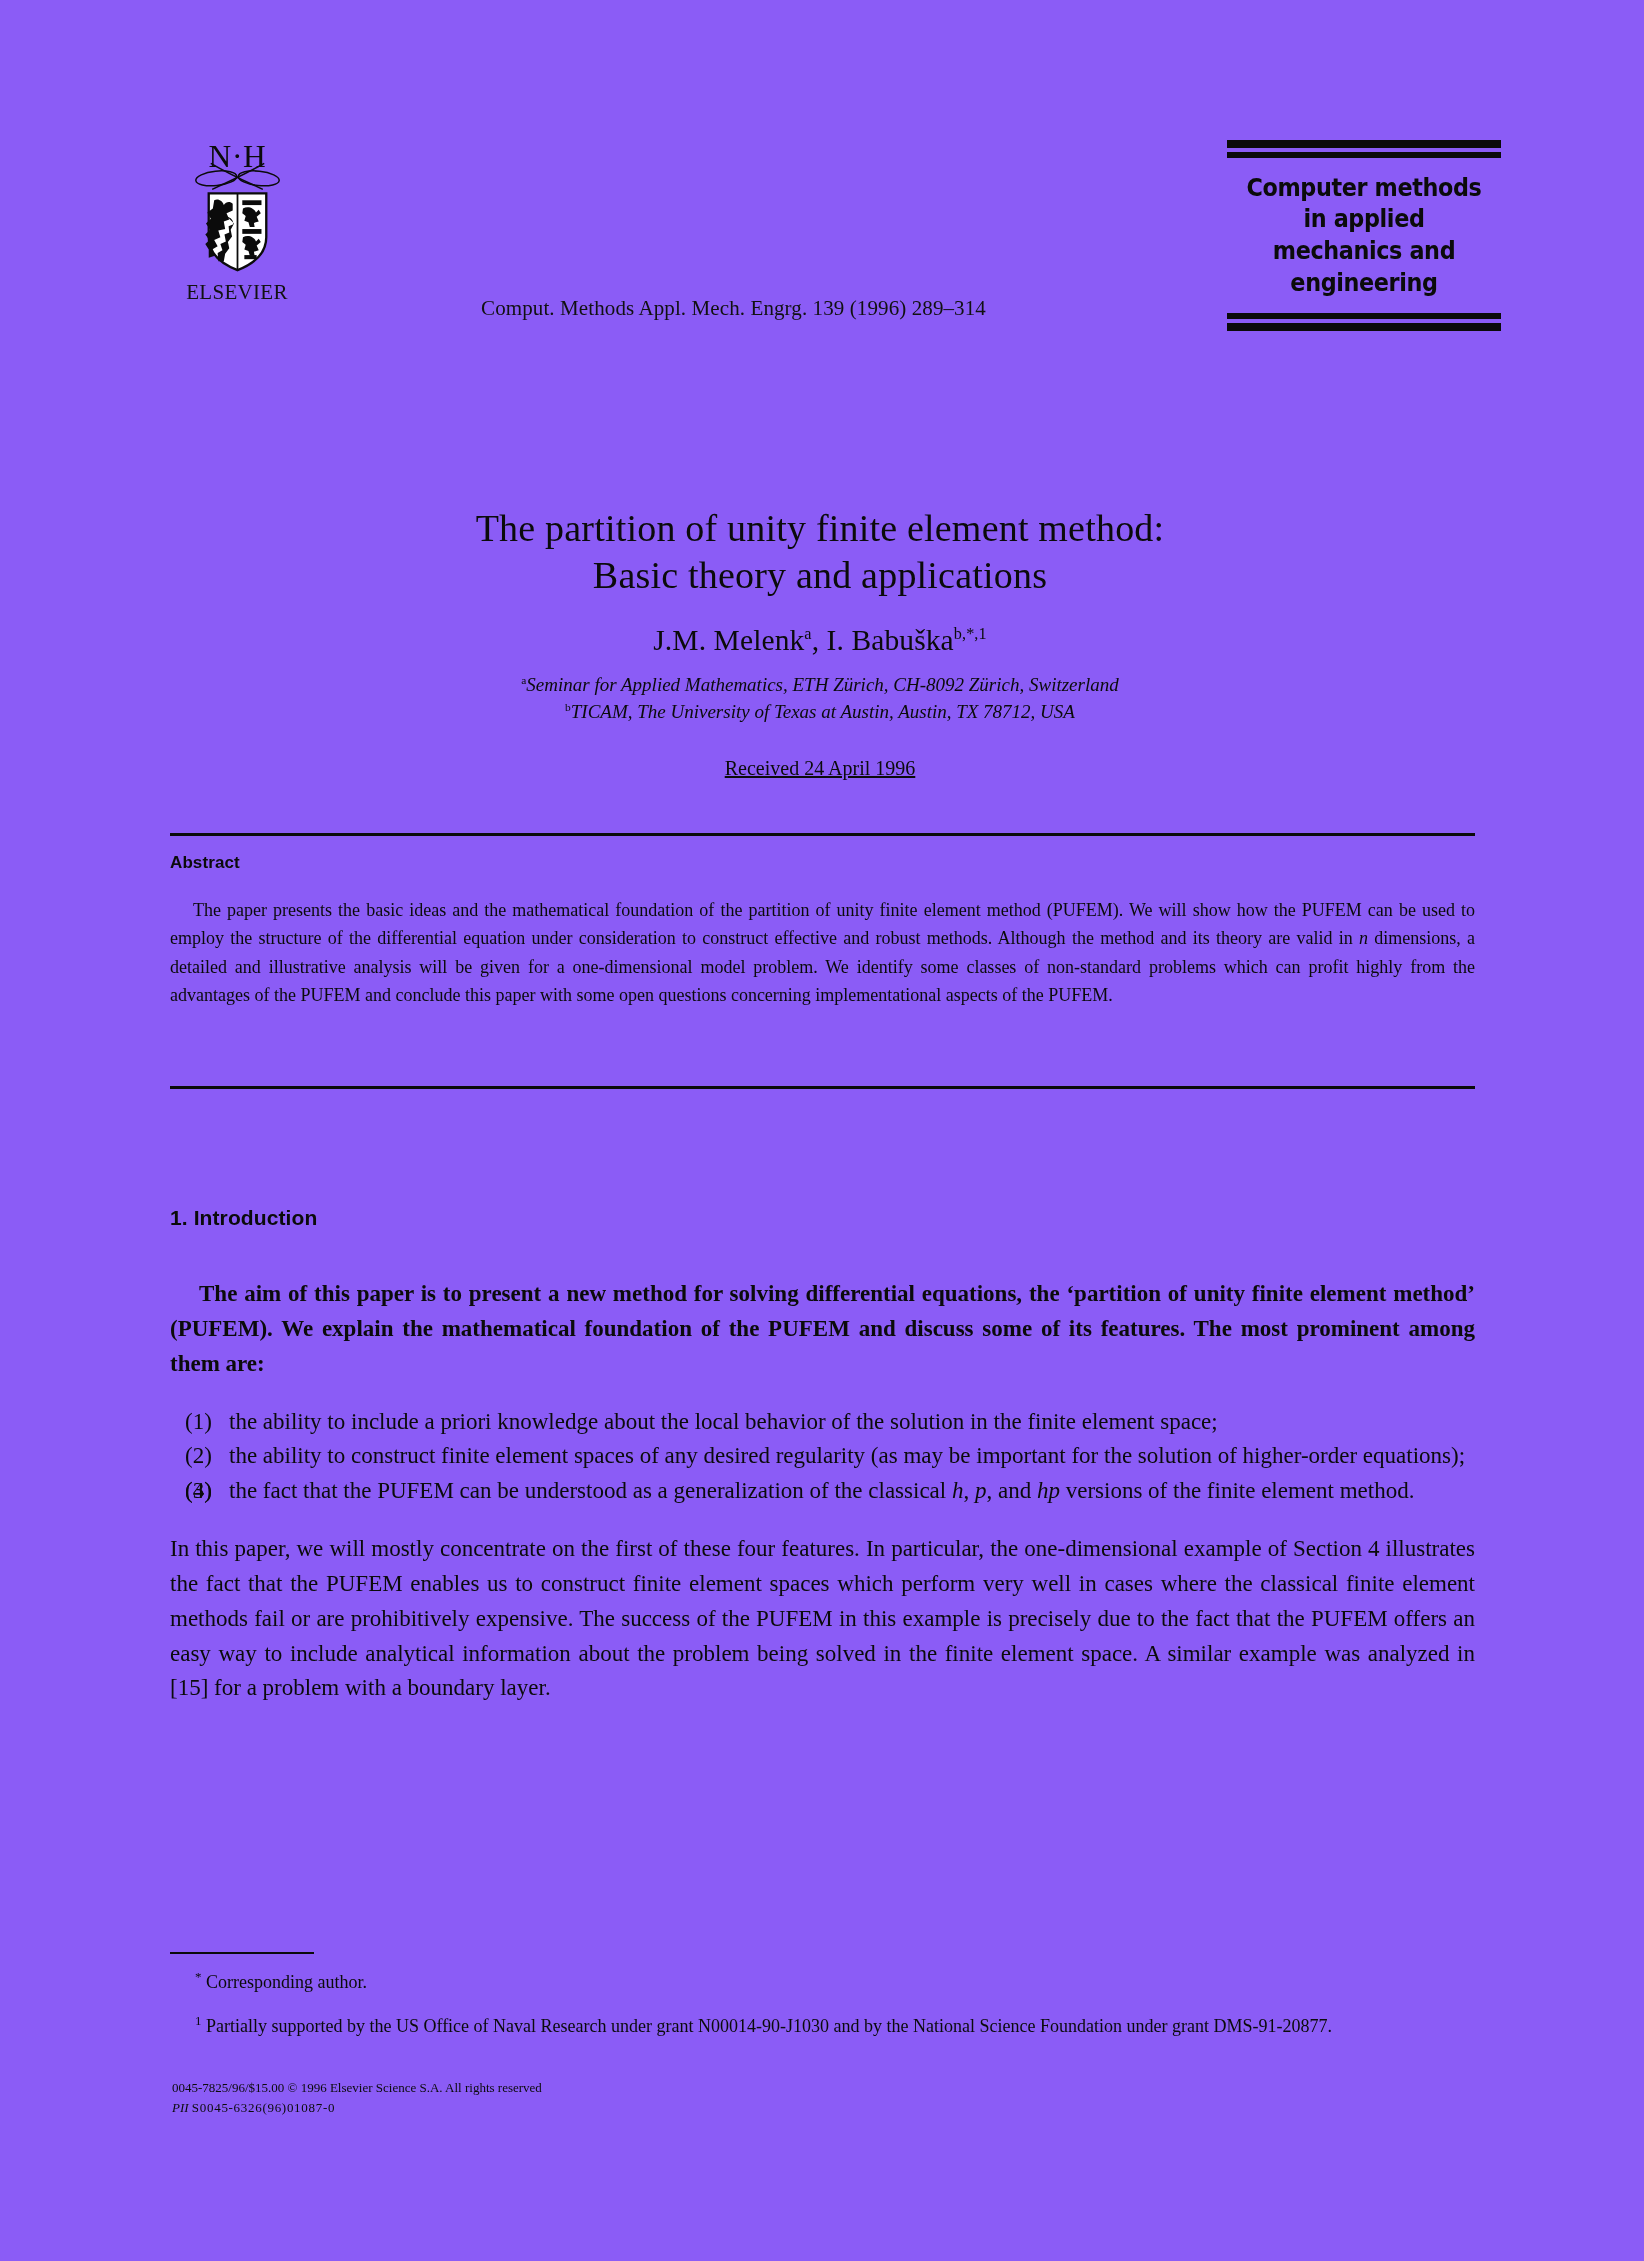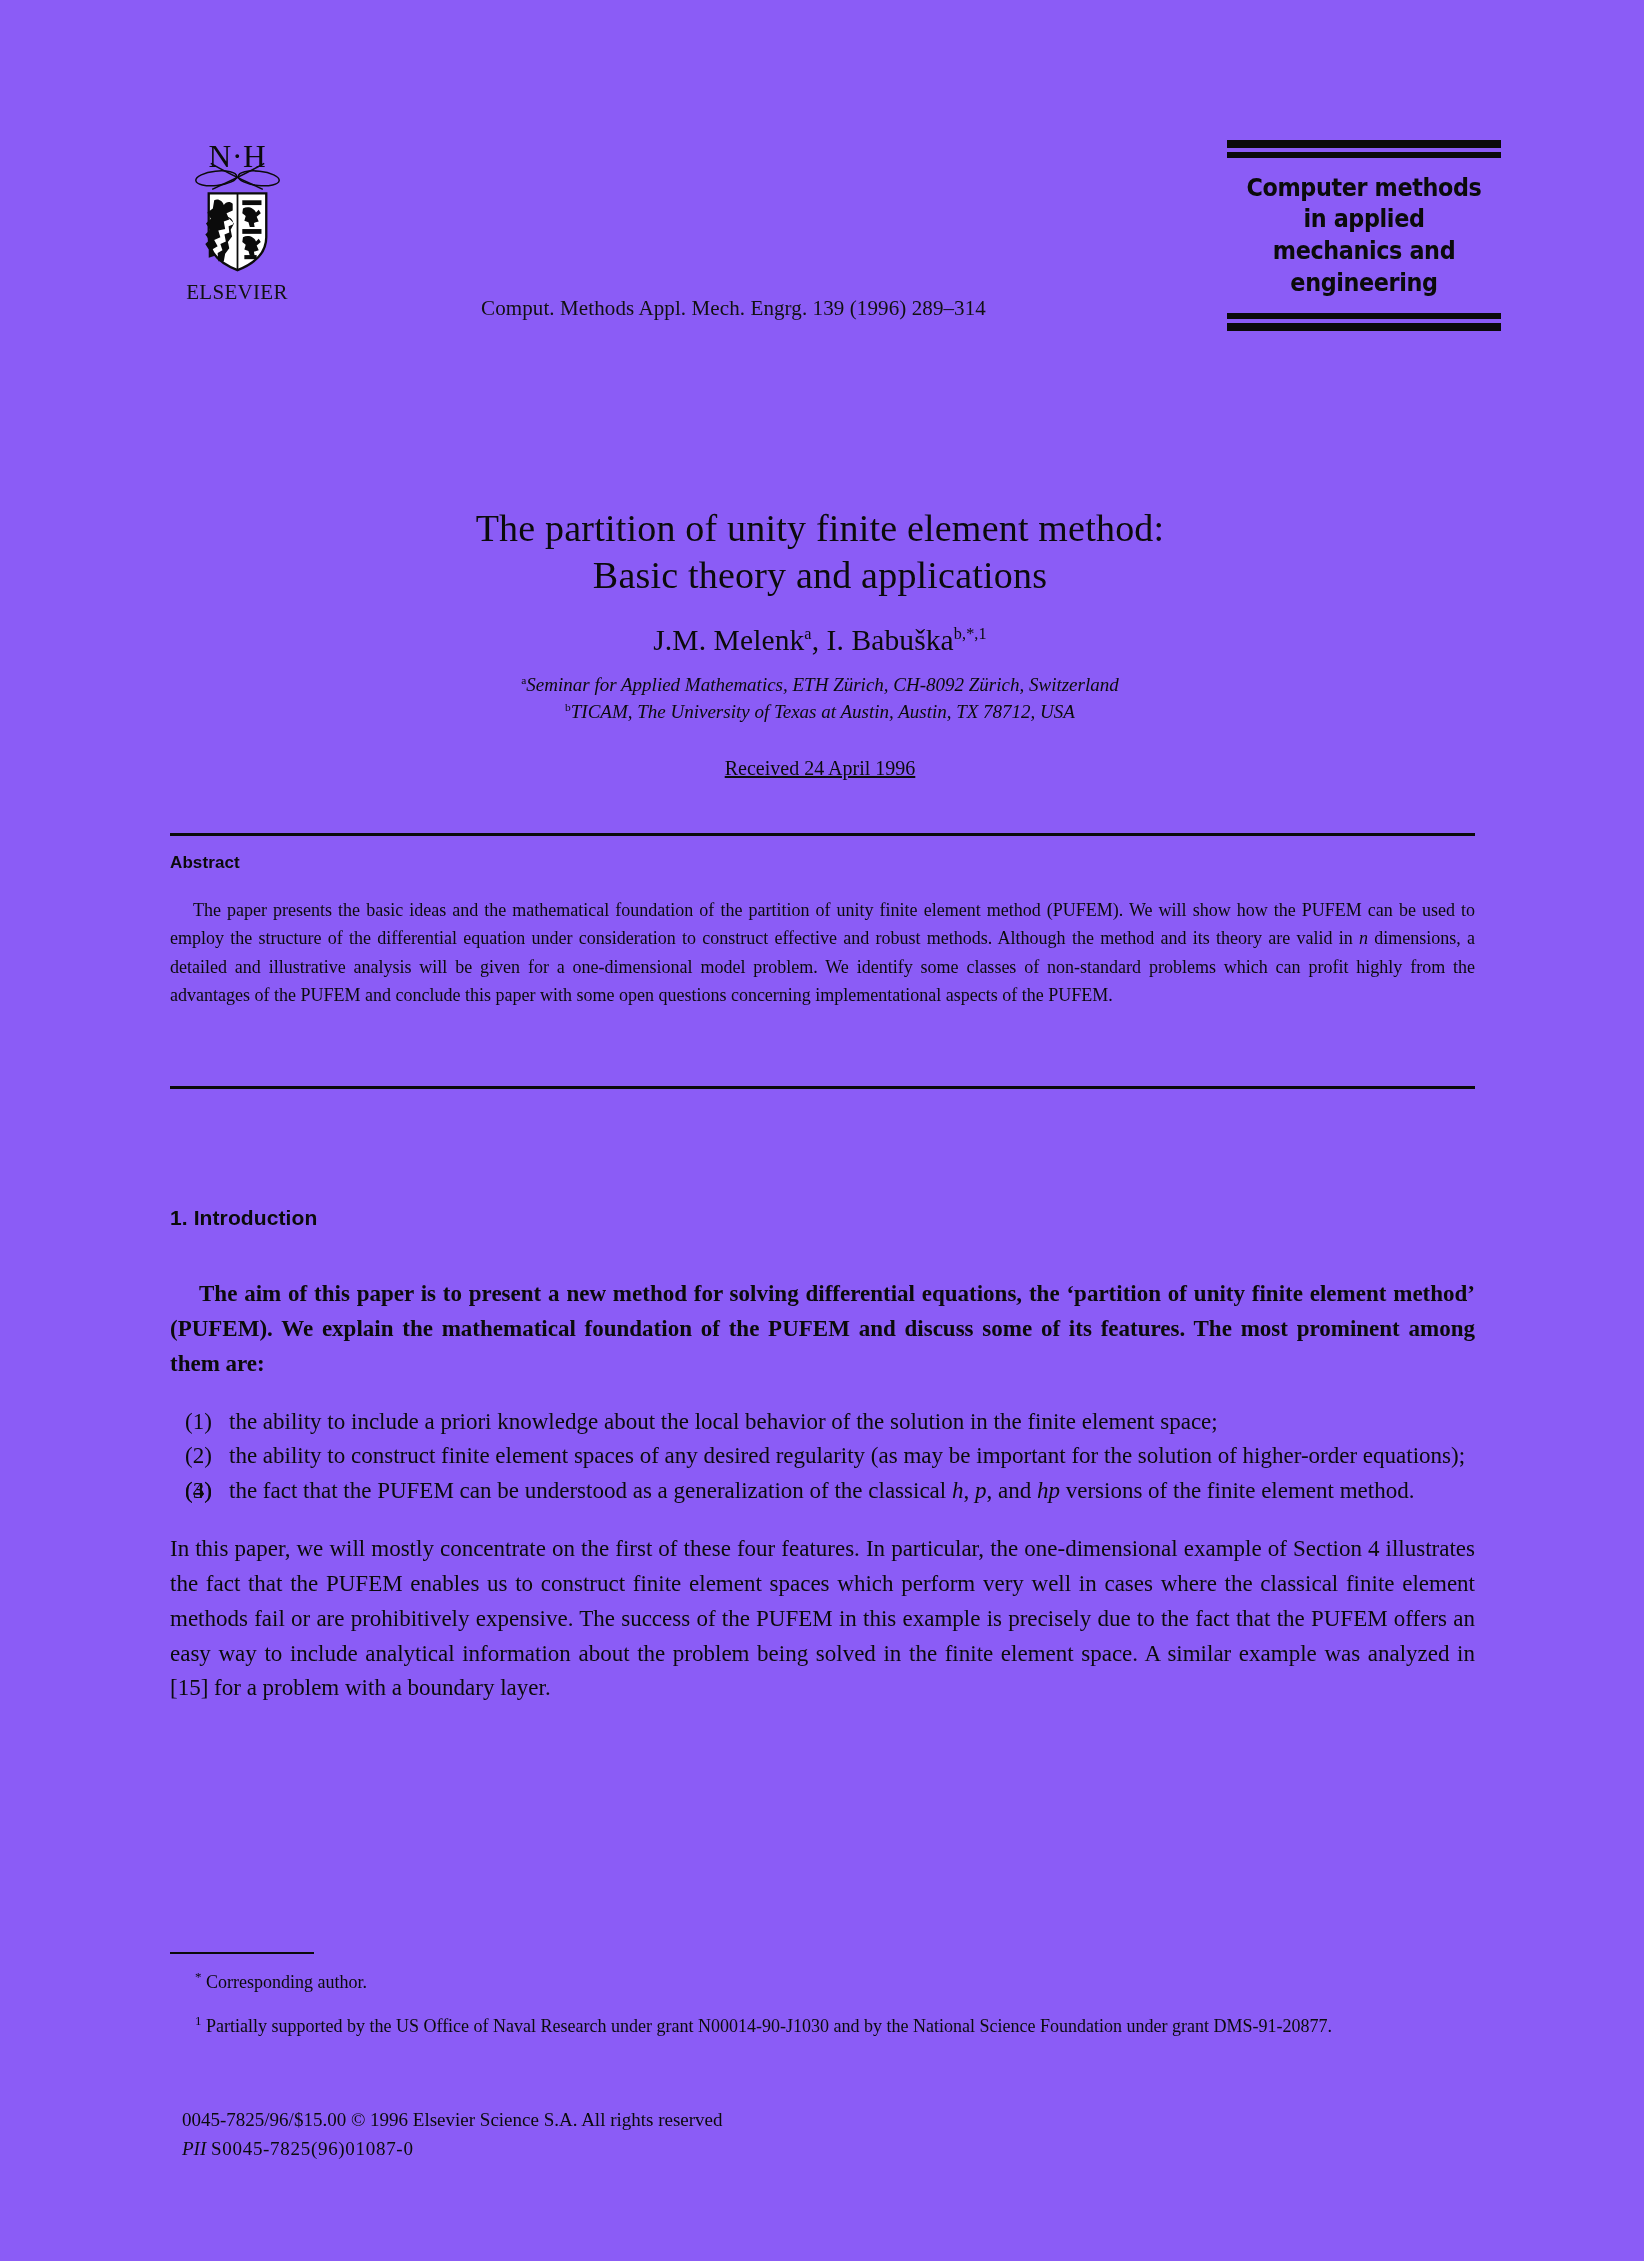--- a/index.html
+++ b/index.html
@@ -255,27 +255,26 @@
   }
   .footnote sup {
     font-size: 0.72em;
     vertical-align: super;
     line-height: 0;
   }
 
   
   .copyright {
     position: absolute;
-    left: 182px;
+    left: 172px;
     top: 2078px;
     width: 1096px;
-    font-size: 19px;
+    font-size: 13px;
     line-height: 1.5;
     color: #0b0b0b;
-    margin-top: 28px;
   }
   .pii {
     font-style: italic;
   }
   .pii .pii-num { font-style: normal; letter-spacing: 0.7px; }
 </style>
 </head>
 <body>
 
 <div class="page">
@@ -392,17 +391,17 @@
 
   <div class="foot-rule"></div>
 
   <div class="footnotes">
     <p class="footnote"><sup>*</sup><span> Corresponding author.</span></p>
     <p class="footnote"><sup>1</sup><span> Partially supported by the US Office of Naval Research under grant N00014-90-J1030 and by the National Science Foundation under grant DMS-91-20877.</span></p>
   </div>
 
   <div class="copyright">
     <div>0045-7825/96/$15.00 © 1996 Elsevier Science S.A. All rights reserved</div>
-    <div class="pii"><span>PII</span> <span class="pii-num">S0045-7825(96)01087-0</span></div>
+    <div class="pii"><span>PII</span> <span class="pii-num">S0045-6326(96)01087-0</span></div>
   </div>
 
 </div>
 
 
 </body></html>

